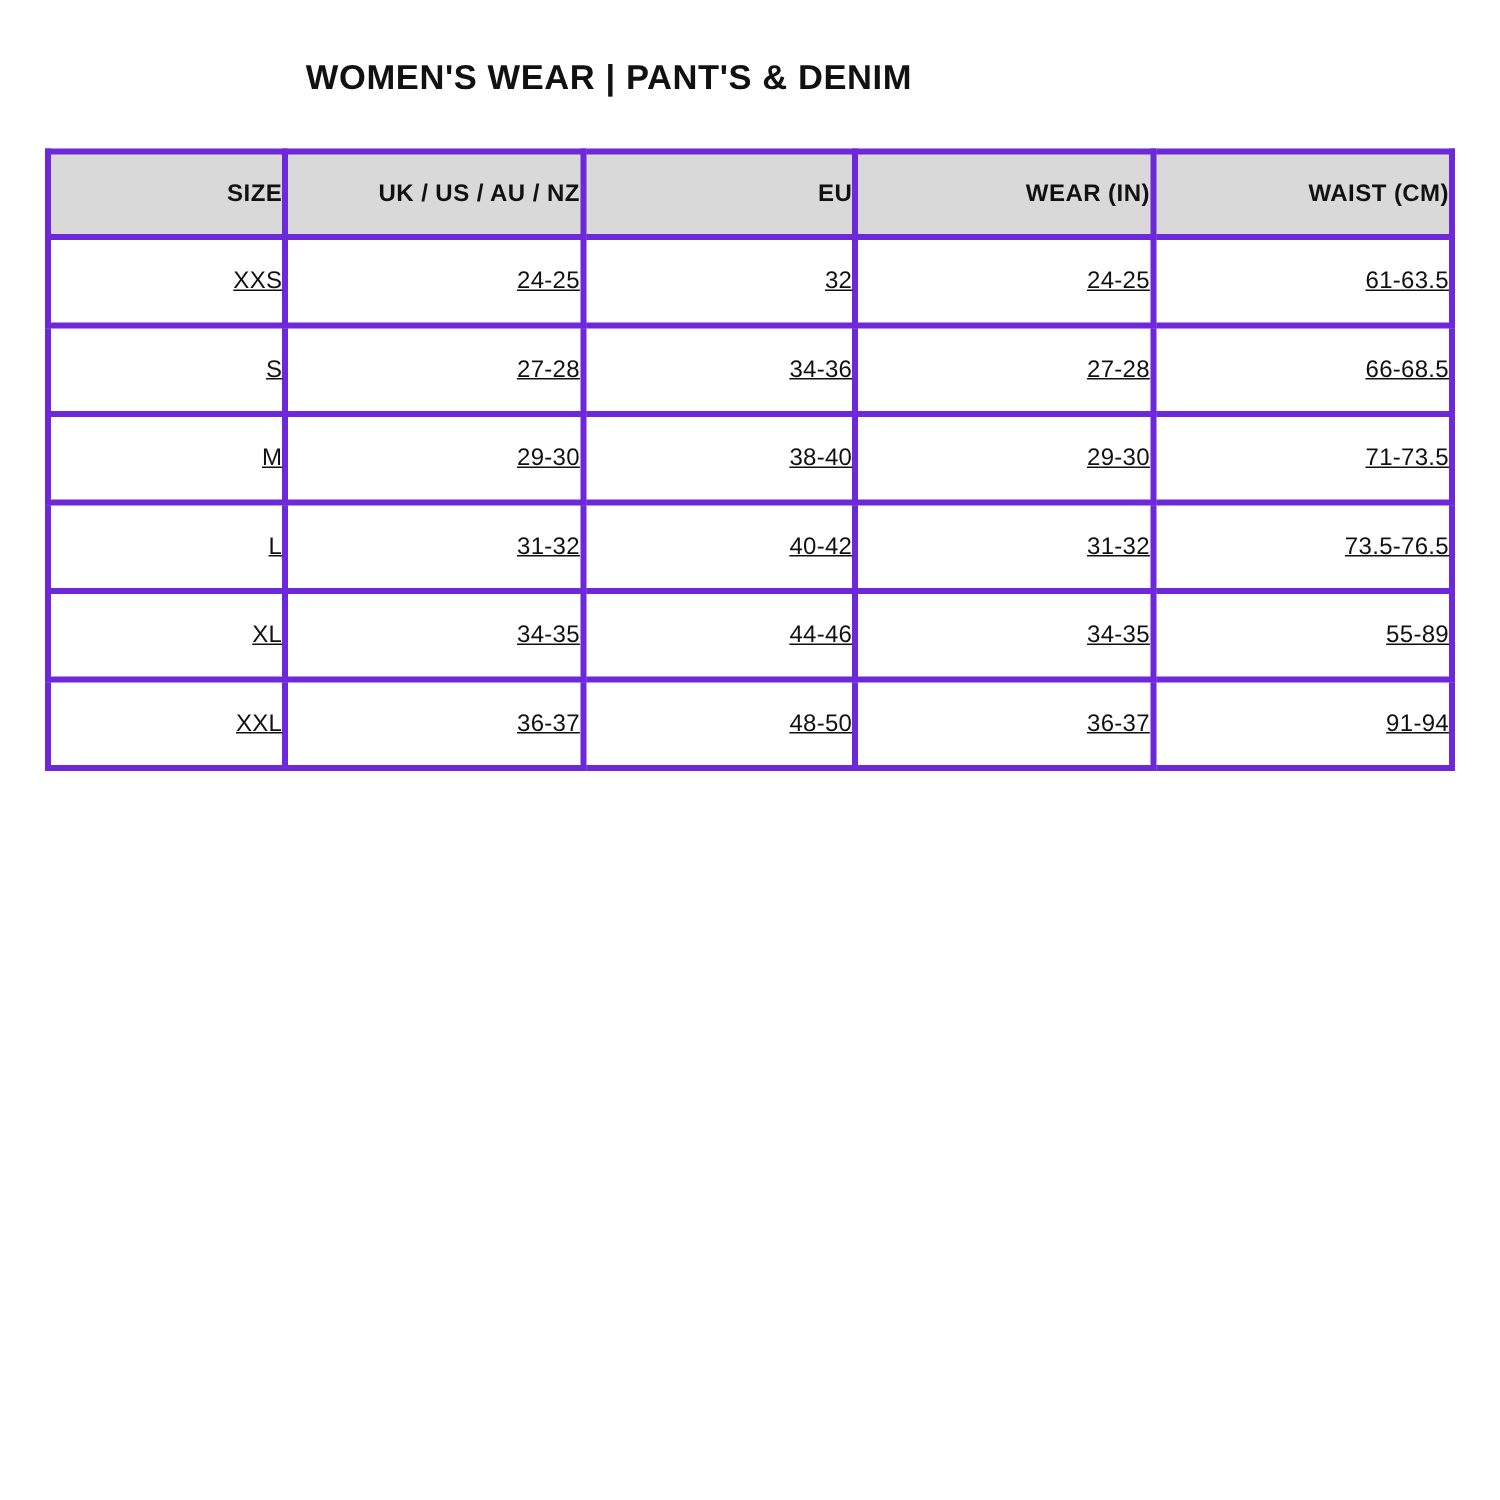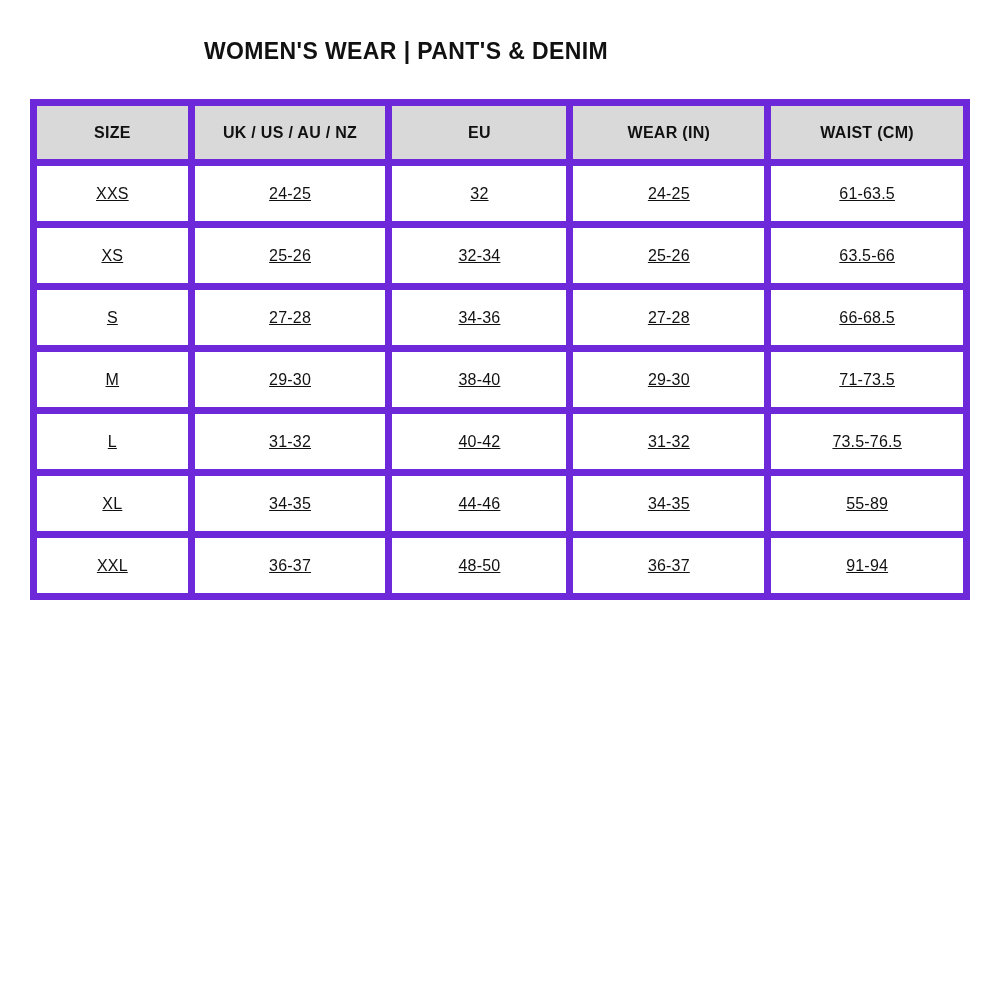--- a/index.html
+++ b/index.html
@@ -26,22 +26,22 @@
     color: #111111;
   }
   table.size-chart {
     border-collapse: collapse;
     table-layout: fixed;
     width: 940px;
     margin: 34px 30px 0 30px;
   }
   table.size-chart th,
   table.size-chart td {
-    border: 7px solid #6d28d9;
-    text-align: center;
+    border: 4px solid #6d28d9;
+    text-align: right;
     vertical-align: middle;
     padding: 0;
   }
   table.size-chart thead th {
     background: #d9d9d9;
     height: 53px;
     font-size: 16px;
     font-weight: 700;
     letter-spacing: 0.3px;
   }
@@ -85,27 +85,20 @@
     </thead>
     <tbody>
       <tr>
         <td>XXS</td>
         <td>24-25</td>
         <td>32</td>
         <td>24-25</td>
         <td>61-63.5</td>
       </tr>
       <tr>
-        <td>XS</td>
-        <td>25-26</td>
-        <td>32-34</td>
-        <td>25-26</td>
-        <td>63.5-66</td>
-      </tr>
-      <tr>
         <td>S</td>
         <td>27-28</td>
         <td>34-36</td>
         <td>27-28</td>
         <td>66-68.5</td>
       </tr>
       <tr>
         <td>M</td>
         <td>29-30</td>
         <td>38-40</td>

